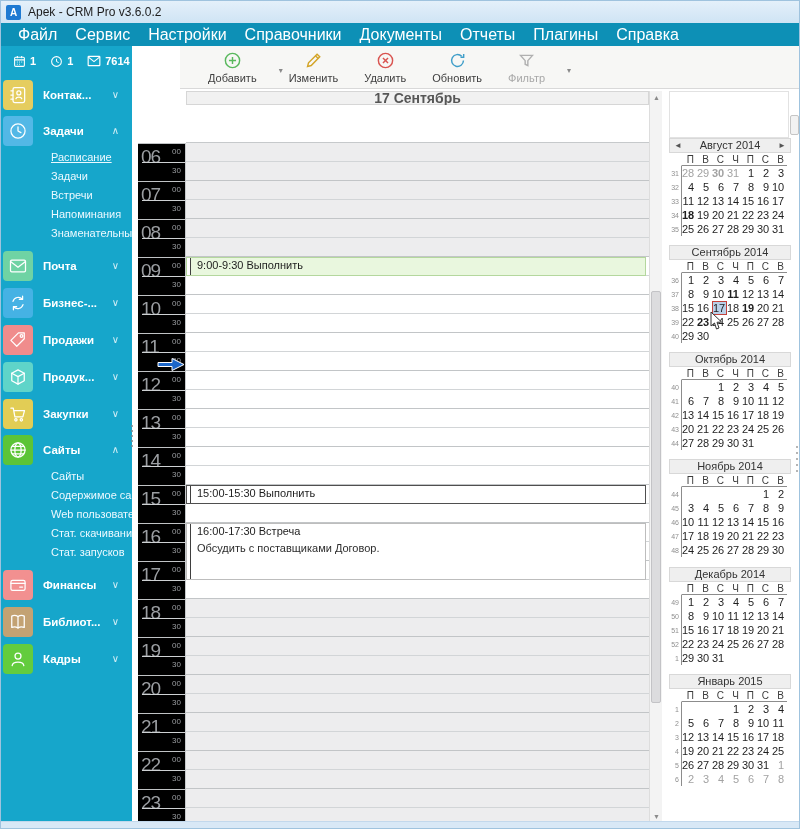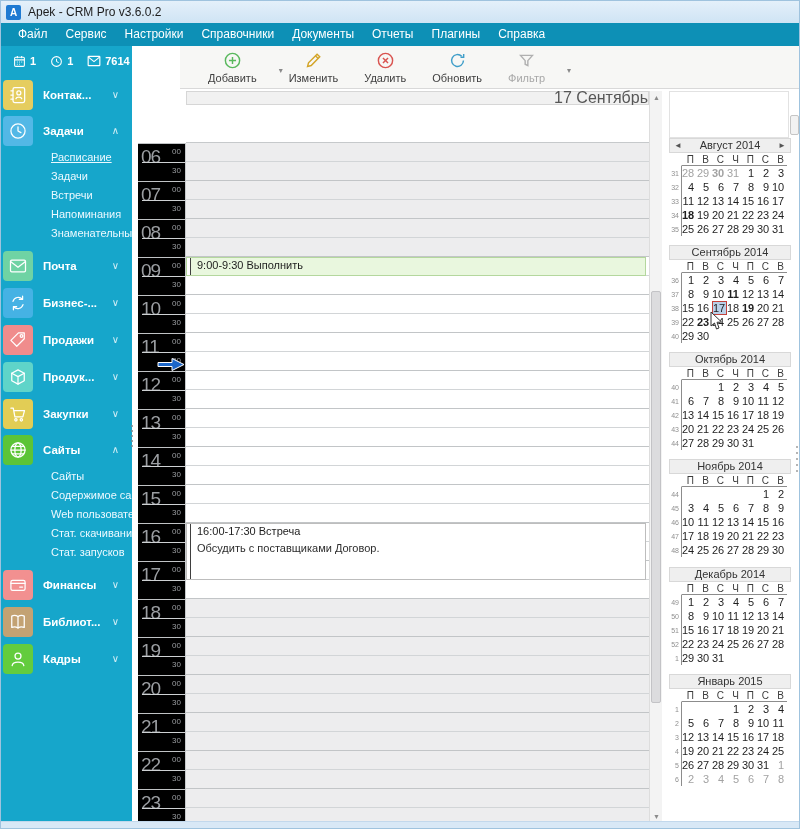--- a/index.html
+++ b/index.html
@@ -7,21 +7,21 @@
   body { font-family:"Liberation Sans", sans-serif; }
   #app { position:relative; width:800px; height:829px; overflow:hidden; background:#fff; border:1px solid #9fc3de; }
 
   
   .titlebar { position:absolute; left:0; top:0; width:800px; height:22px; background:linear-gradient(#e4f0fa,#cfe4f4); display:flex; align-items:center; padding-left:5px; }
   .appicon { width:15px; height:15px; background:#1e7ad2; color:#fff; font-size:10px; font-weight:bold; display:flex; align-items:center; justify-content:center; border-radius:2px; margin-right:7px; }
   .wtitle { font-size:12px; color:#1c1c1c; }
 
   
   .menubar { position:absolute; left:0; top:22px; width:800px; height:23px; background:#0d90b6; display:flex; align-items:center; padding-left:8px; }
-  .mi { color:#fff; font-size:12px; padding:0 9px; line-height:23px; cursor:default; }
+  .mi { color:#fff; font-size:16px; padding:0 9px; line-height:23px; cursor:default; }
 
   
   .leftcol { position:absolute; left:0; top:45px; width:131px; height:777px; background:#16a6cb; overflow:hidden; }
   .counts { height:30px; display:flex; align-items:center; padding-left:12px; gap:6px; }
   .cnt { display:flex; align-items:center; gap:4px; margin-right:8px; }
   .cnt svg { display:block; }
   .cnt b { color:#fff; font-size:11px; }
   .sec { height:37px; display:flex; align-items:center; padding-left:2px; gap:10px; position:relative; cursor:pointer; }
   .sec.open { height:35px; }
   .ic { width:30px; height:30px; border-radius:4px; display:flex; align-items:center; justify-content:center; flex:0 0 30px; }
@@ -36,21 +36,21 @@
   .tbtn { display:flex; flex-direction:column; align-items:center; margin-right:14px; position:relative; cursor:pointer; padding:0 6px; }
   .tbtn .tic { height:20px; display:flex; align-items:center; }
   .tbtn .tlb { font-size:11px; color:#404040; margin-top:1px; }
   .tbtn.disabled .tlb { color:#a8a8a8; }
   .caret { font-size:8px; color:#8a8a8a; align-self:center; margin:6px 0 0 2px; }
 
   
   .work { position:absolute; left:131px; top:88px; width:669px; height:734px; background:#fff; overflow:hidden; }
 
   
-  .dayheader { position:absolute; left:54px; top:2px; width:463px; height:14px; background:#f1f1f1; border:1px solid #d6d6d6; font-size:16px; color:#565656; text-align:right; line-height:12px; }
+  .dayheader { position:absolute; left:54px; top:2px; width:463px; height:14px; background:#f1f1f1; border:1px solid #d6d6d6; font-size:14px; color:#565656; text-align:center; line-height:12px;font-weight:bold; }
   .allday { position:absolute; left:54px; top:16px; width:463px; height:38px; background:#fff; border-bottom:1px solid #c6c9cb; }
   .ruler { position:absolute; left:6px; top:54px; width:48px; bottom:0; background:#000000; border-right:1px solid #c6c9cb; }
   .hourblk { position:relative; height:38px; border-top:1px solid #c0c3c5; }
   .hourblk .hnum { position:absolute; left:3px; top:2px; font-size:19px; color:#9b9ea2; letter-spacing:-1px; }
   .hourblk .m00 { position:absolute; right:4px; top:3px; font-size:8px; color:#9b9ea2; }
   .hourblk .m30 { position:absolute; right:4px; top:22px; font-size:8px; color:#9b9ea2; }
   .hourblk .hl { position:absolute; left:4px; right:0; top:18px; border-top:1px solid #ced1d3; }
   .grid { position:absolute; left:54px; top:54px; width:463px; bottom:0; overflow:hidden; }
   .slot { height:19px; background:#ededee; border-bottom:1px solid #d2d5d7; }
   .slot.hend { border-bottom:1px solid #c2c5c7; }
@@ -474,20 +474,24 @@
         <div class="slot"></div>
         <div class="slot hend"></div>
         <div class="slot"></div>
         <div class="slot hend"></div>
       </div>
     <div class="events" id="events">
         <div class="event done" style="top: 114px; height: 19px;">
           <span class="grip"></span>
           <div class="l1">9:00-9:30 Выполнить</div>
         </div>
+        <div class="event task" style="top: 342px; height: 19px;">
+          <span class="grip"></span>
+          <div class="l1">15:00-15:30 Выполнить</div>
+        </div>
         <div class="event meeting" style="top: 380px; height: 57px;">
           <span class="grip"></span>
           <div class="l1">16:00-17:30 Встреча</div>
           <div class="l2">Обсудить с поставщиками Договор.</div>
         </div>
       </div>
     <div class="tarrow">
       <svg width="30" height="15" viewBox="0 0 30 15">
           <path d="M2 5.5h14V1.5l12 6-12 6v-4H2z" fill="#1b66c9" stroke="#fff" stroke-width="1"></path>
         </svg>

